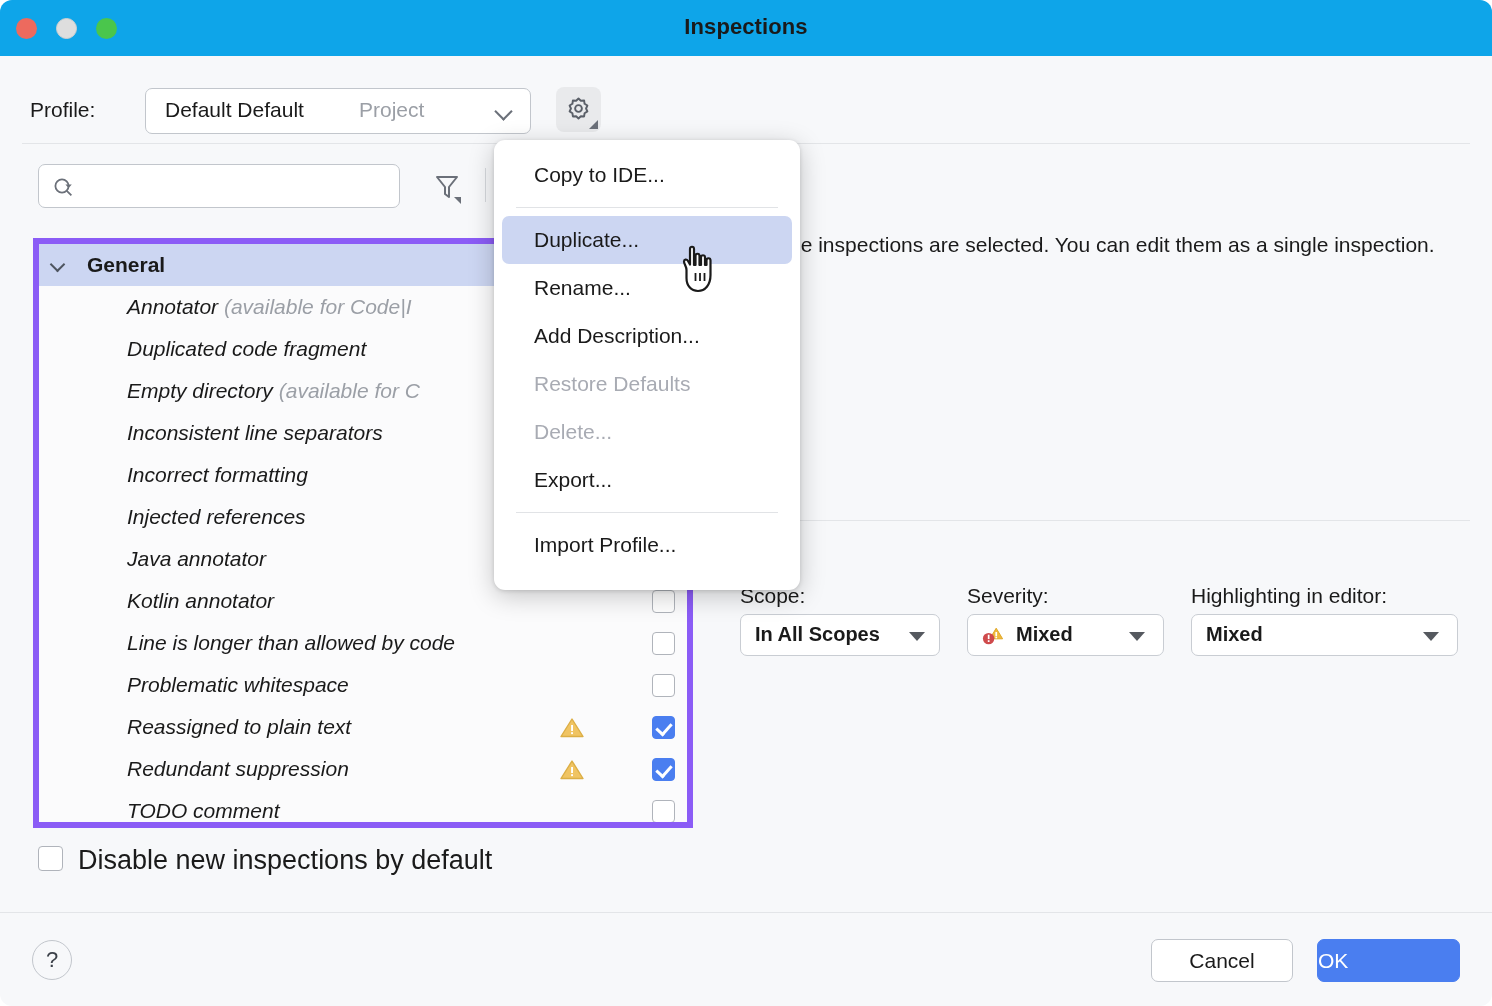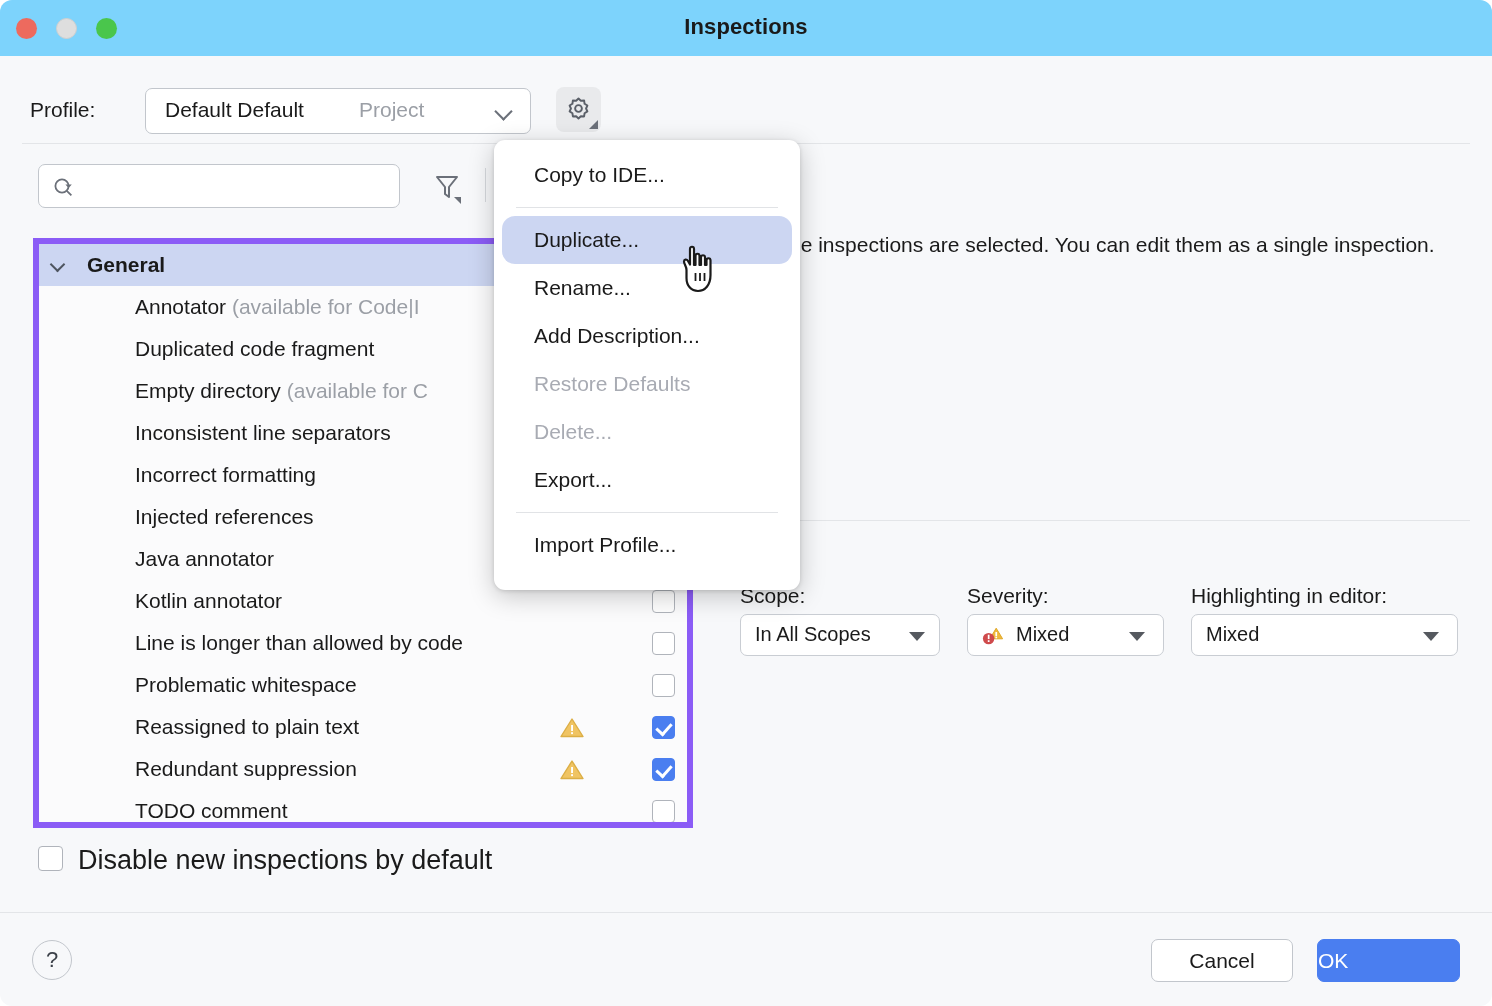--- a/index.html
+++ b/index.html
@@ -15,21 +15,21 @@
     width: 1492px; height: 1006px;
     background: #f7f8fa;
     border-radius: 12px;
     overflow: hidden;
   }
 
   
   .titlebar {
     position: absolute; left: 0; top: 0;
     width: 1492px; height: 56px;
-    background: #7dd3fc;
+    background: #0ea5e9;
   }
   .traffic {
     position: absolute; top: 18px; left: 16px;
     display: flex; gap: 19px; align-items: center;
   }
   .light { width: 21px; height: 21px; border-radius: 50%; }
   .light.red    { background: #ed6a5e; }
   .light.yellow { background: #dedede; border: 1px solid #cfcfcf; box-sizing: border-box; }
   .light.green  { background: #4ac64c; }
   .win-title {
@@ -134,22 +134,22 @@
     width: 9px; height: 9px;
     border-left: 2px solid #4e5560;
     border-bottom: 2px solid #4e5560;
     transform: rotate(-45deg);
   }
   .row .gname {
     position: absolute; left: 48px; top: 9px;
     font-size: 21px; font-weight: bold; color: #1a1a1a;
   }
   .row .iname {
-    position: absolute; left: 96px; top: 9px;
-    font-size: 21px; color: #1a1a1a; white-space: nowrap;
+    position: absolute; left: 88px; top: 9px;
+    font-size: 21px; color: #1a1a1a; white-space: nowrap; font-style: italic;
   }
   .row .iname .dim { color: #9b9fa6; }
   .row .warn { position: absolute; left: 520px; top: 10px; }
   .cb {
     position: absolute; left: 613px; top: 10px;
     width: 23px; height: 23px;
     border: 1px solid #b0b4bb;
     border-radius: 4px;
     background: #ffffff;
     box-sizing: border-box;
@@ -189,20 +189,21 @@
     height: 42px;
     background: #ffffff;
     border: 1px solid #c9cdd3;
     border-radius: 7px;
     box-sizing: border-box;
   }
   .combo .ctext {
     position: absolute; top: 8px;
     font-size: 20px; color: #1a1a1a;
     white-space: nowrap;
+    font-weight: bold;
   }
   .tri-down {
     position: absolute; top: 17px;
     width: 0; height: 0;
     border-left: 8px solid transparent;
     border-right: 8px solid transparent;
     border-top: 9px solid #55595f;
   }
 
   
@@ -257,21 +258,21 @@
     overflow: hidden;
   }
   .mi {
     position: relative;
     height: 48px;
     display: flex; align-items: center;
     font-size: 21px; color: #1a1a1a;
     padding-left: 40px;
   }
   .mi.disabled { color: #a8abb3; }
-  .mi.sel { background: #ccd6f2; border-radius: 13px; margin: 0 8px; padding-left: 32px; }
+  .mi.sel { background: #ccd6f2; border-radius: 7px; margin: 0 8px; padding-left: 32px; }
   .msep {
     height: 1px; background: #e1e3e6; margin: 8px 22px;
   }
   .ctx-top-pad { height: 11px; }
 
   
   .cursor { position: absolute; left: 676px; top: 243px; }
 </style>
 </head>
 <body>

